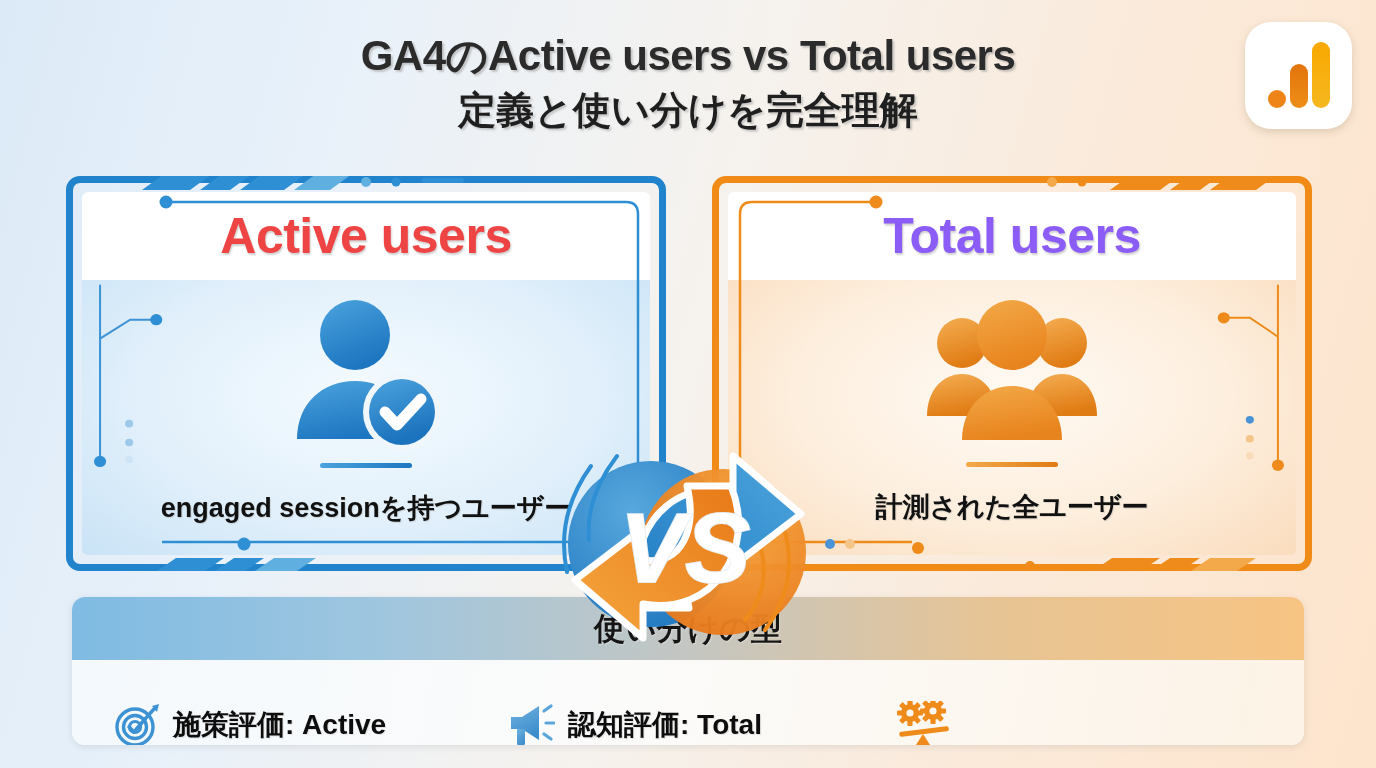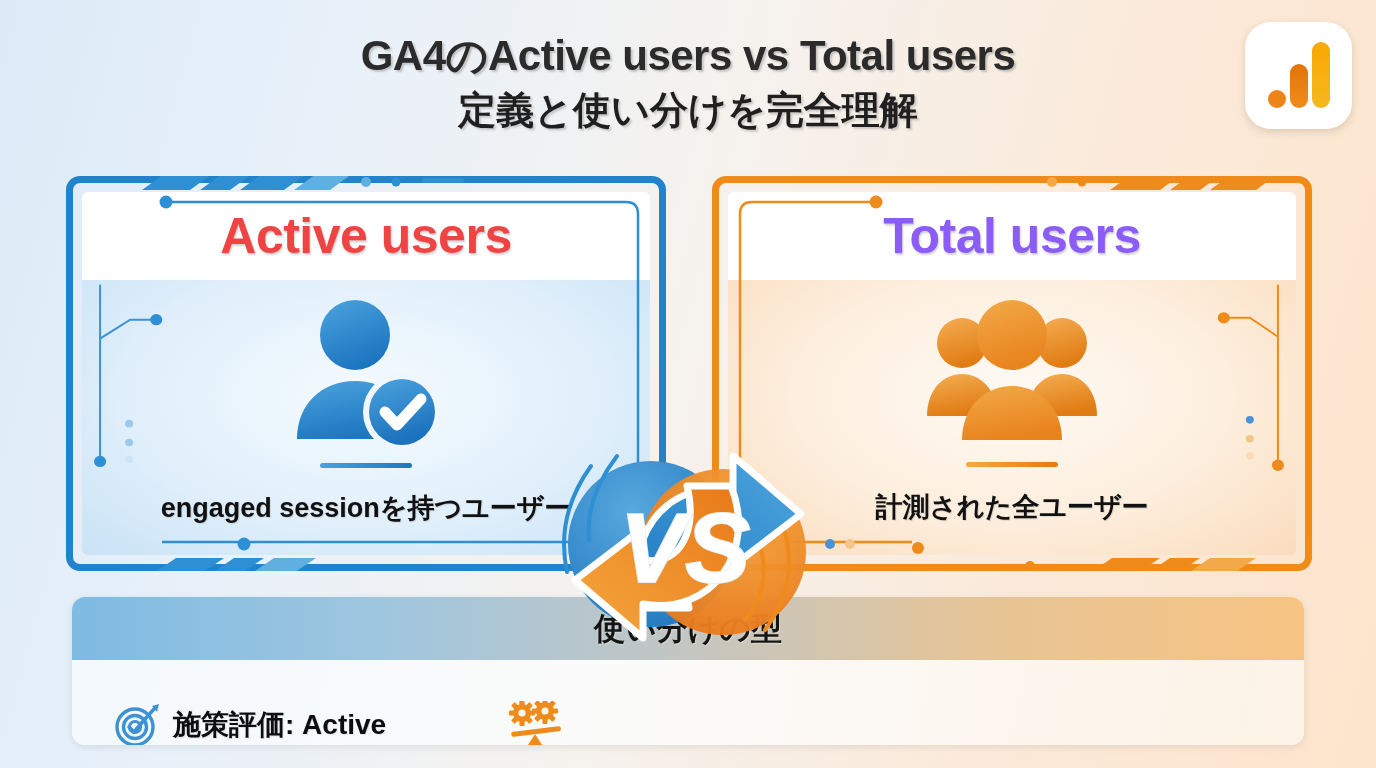--- a/index.html
+++ b/index.html
@@ -510,20 +510,40 @@
           <circle cx="21" cy="25" r="11.5" fill="none" stroke="#3d92d4" stroke-width="3.4"></circle>
           <circle cx="21" cy="25" r="5.5" fill="none" stroke="#3d92d4" stroke-width="3.2"></circle>
           <path d="M15 25 L20 30 L31 17" fill="none" stroke="#3d92d4" stroke-width="3.6" stroke-linecap="round" stroke-linejoin="round"></path>
           <path d="M31 17 L40 7" stroke="#3d92d4" stroke-width="3.4" stroke-linecap="round"></path>
           <polygon points="38,4 45,2 43,10" fill="#3d92d4"></polygon>
         </svg>
       </span>
       <span class="bottom-item-label">施策評価: Active</span>
     </div>
 
+    <div class="bottom-item">
+      <span class="bottom-item-icon">
+        <svg width="46" height="44" viewBox="0 0 46 44" aria-hidden="true">
+          <defs>
+            <linearGradient id="megGrad" x1="0" y1="0" x2="0.4" y2="1">
+              <stop offset="0" stop-color="#6fb2e0"></stop>
+              <stop offset="1" stop-color="#3d8dcd"></stop>
+            </linearGradient>
+          </defs>
+          <path d="M2 14 L13 14 L30 3 L30 37 L13 26 L2 26 Z" fill="url(#megGrad)"></path>
+          <path d="M8 26 L8 40 Q8 43 12 43 Q16 43 16 40 L16 26 Z" fill="url(#megGrad)"></path>
+          <g stroke="#5aa5da" stroke-width="3.2" stroke-linecap="round">
+            <path d="M35 8 L42 3"></path>
+            <path d="M37 20 L45 20"></path>
+            <path d="M35 31 L42 36"></path>
+          </g>
+        </svg>
+      </span>
+      <span class="bottom-item-label">認知評価: Total</span>
+    </div>
 
     <div class="bottom-item">
       <span class="bottom-item-icon">
         <svg width="54" height="48" viewBox="0 0 54 48" aria-hidden="true">
           <g fill="#ef8b1a">
 
             <g transform="translate(13,12)">
               <circle cx="0" cy="0" r="9"></circle>
               <g>
                 <rect x="-2.6" y="-13" width="5.2" height="5.5" rx="1"></rect>

